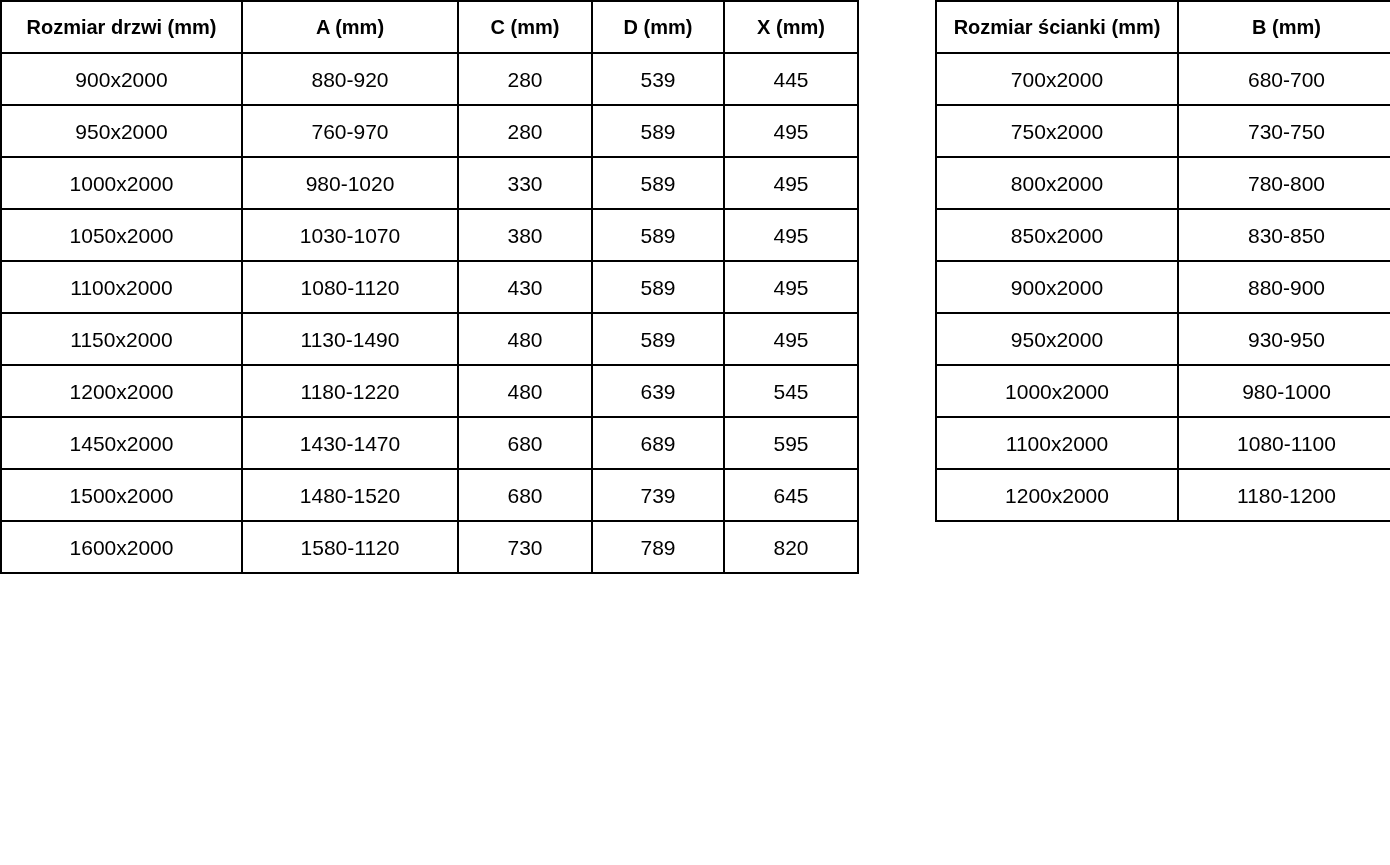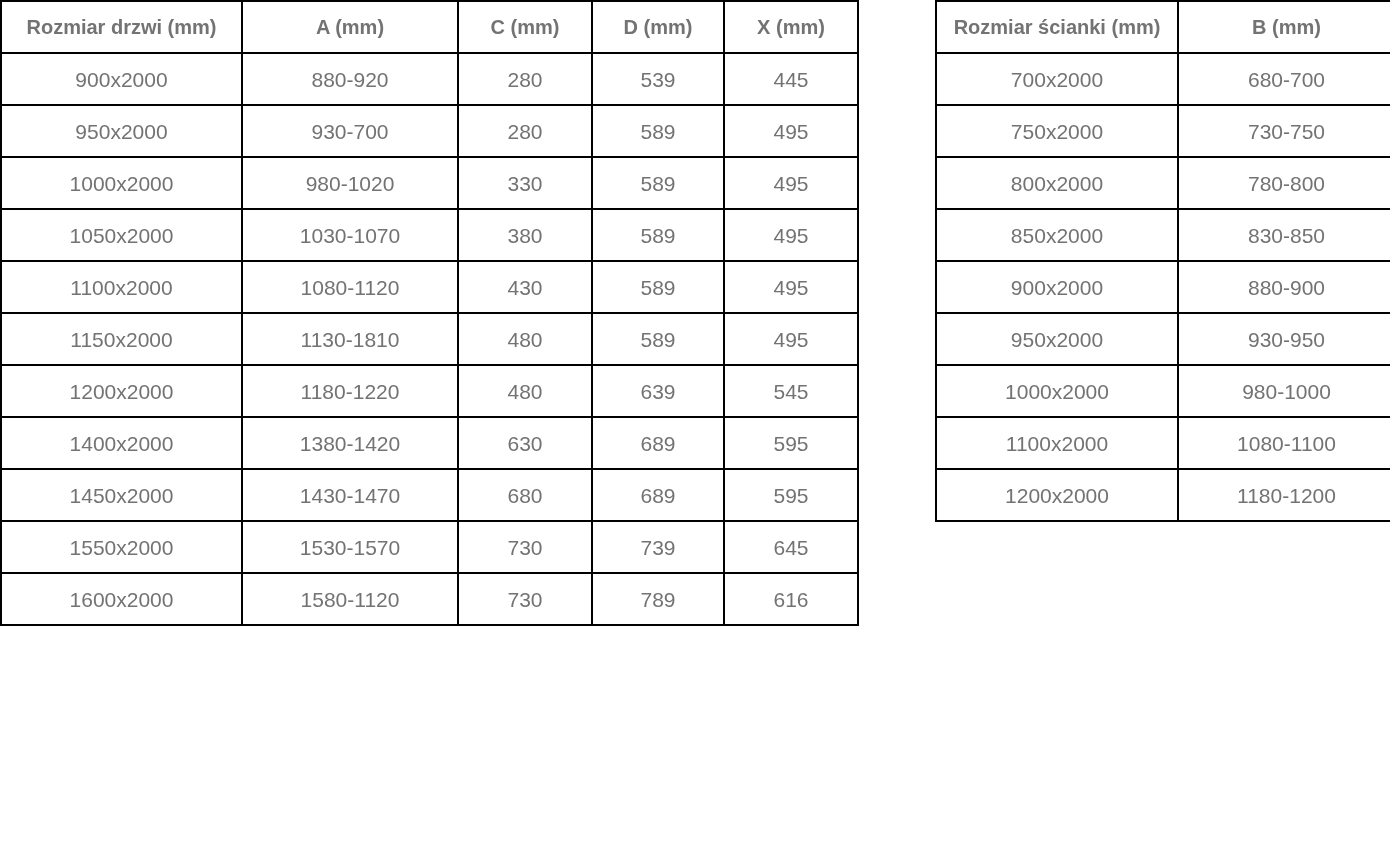--- a/index.html
+++ b/index.html
@@ -6,21 +6,21 @@
     margin: 0;
     padding: 0;
     background: #ffffff;
   }
   .canvas {
     position: relative;
     width: 1225px;
     height: 865px;
     background: #ffffff;
     font-family: "Liberation Sans", "DejaVu Sans", sans-serif;
-    color: #737373;
+    color: #000000;
   }
   table.spec {
     border-collapse: collapse;
     table-layout: fixed;
     position: absolute;
     top: 0;
   }
   table.spec th, table.spec td {
     border: 2px solid #000000;
     text-align: center;
@@ -70,21 +70,21 @@
       <tbody>
         <tr>
           <td>900x2000</td>
           <td>880-920</td>
           <td>280</td>
           <td>539</td>
           <td>445</td>
         </tr>
         <tr>
           <td>950x2000</td>
-          <td>930-700</td>
+          <td>760-970</td>
           <td>280</td>
           <td>589</td>
           <td>495</td>
         </tr>
         <tr>
           <td>1000x2000</td>
           <td>980-1020</td>
           <td>330</td>
           <td>589</td>
           <td>495</td>
@@ -98,59 +98,52 @@
         </tr>
         <tr>
           <td>1100x2000</td>
           <td>1080-1120</td>
           <td>430</td>
           <td>589</td>
           <td>495</td>
         </tr>
         <tr>
           <td>1150x2000</td>
-          <td>1130-1810</td>
+          <td>1130-1490</td>
           <td>480</td>
           <td>589</td>
           <td>495</td>
         </tr>
         <tr>
           <td>1200x2000</td>
           <td>1180-1220</td>
           <td>480</td>
           <td>639</td>
           <td>545</td>
         </tr>
         <tr>
-          <td>1400x2000</td>
-          <td>1380-1420</td>
-          <td>630</td>
-          <td>689</td>
-          <td>595</td>
-        </tr>
-        <tr>
           <td>1450x2000</td>
           <td>1430-1470</td>
           <td>680</td>
           <td>689</td>
           <td>595</td>
         </tr>
         <tr>
-          <td>1550x2000</td>
-          <td>1530-1570</td>
-          <td>730</td>
+          <td>1500x2000</td>
+          <td>1480-1520</td>
+          <td>680</td>
           <td>739</td>
           <td>645</td>
         </tr>
         <tr>
           <td>1600x2000</td>
           <td>1580-1120</td>
           <td>730</td>
           <td>789</td>
-          <td>616</td>
+          <td>820</td>
         </tr>
       </tbody>
     </table>
 
   <table class="spec" id="wall-table">
       <thead>
         <tr>
           <th>Rozmiar ścianki (mm)</th>
           <th>B (mm)</th>
         </tr>

